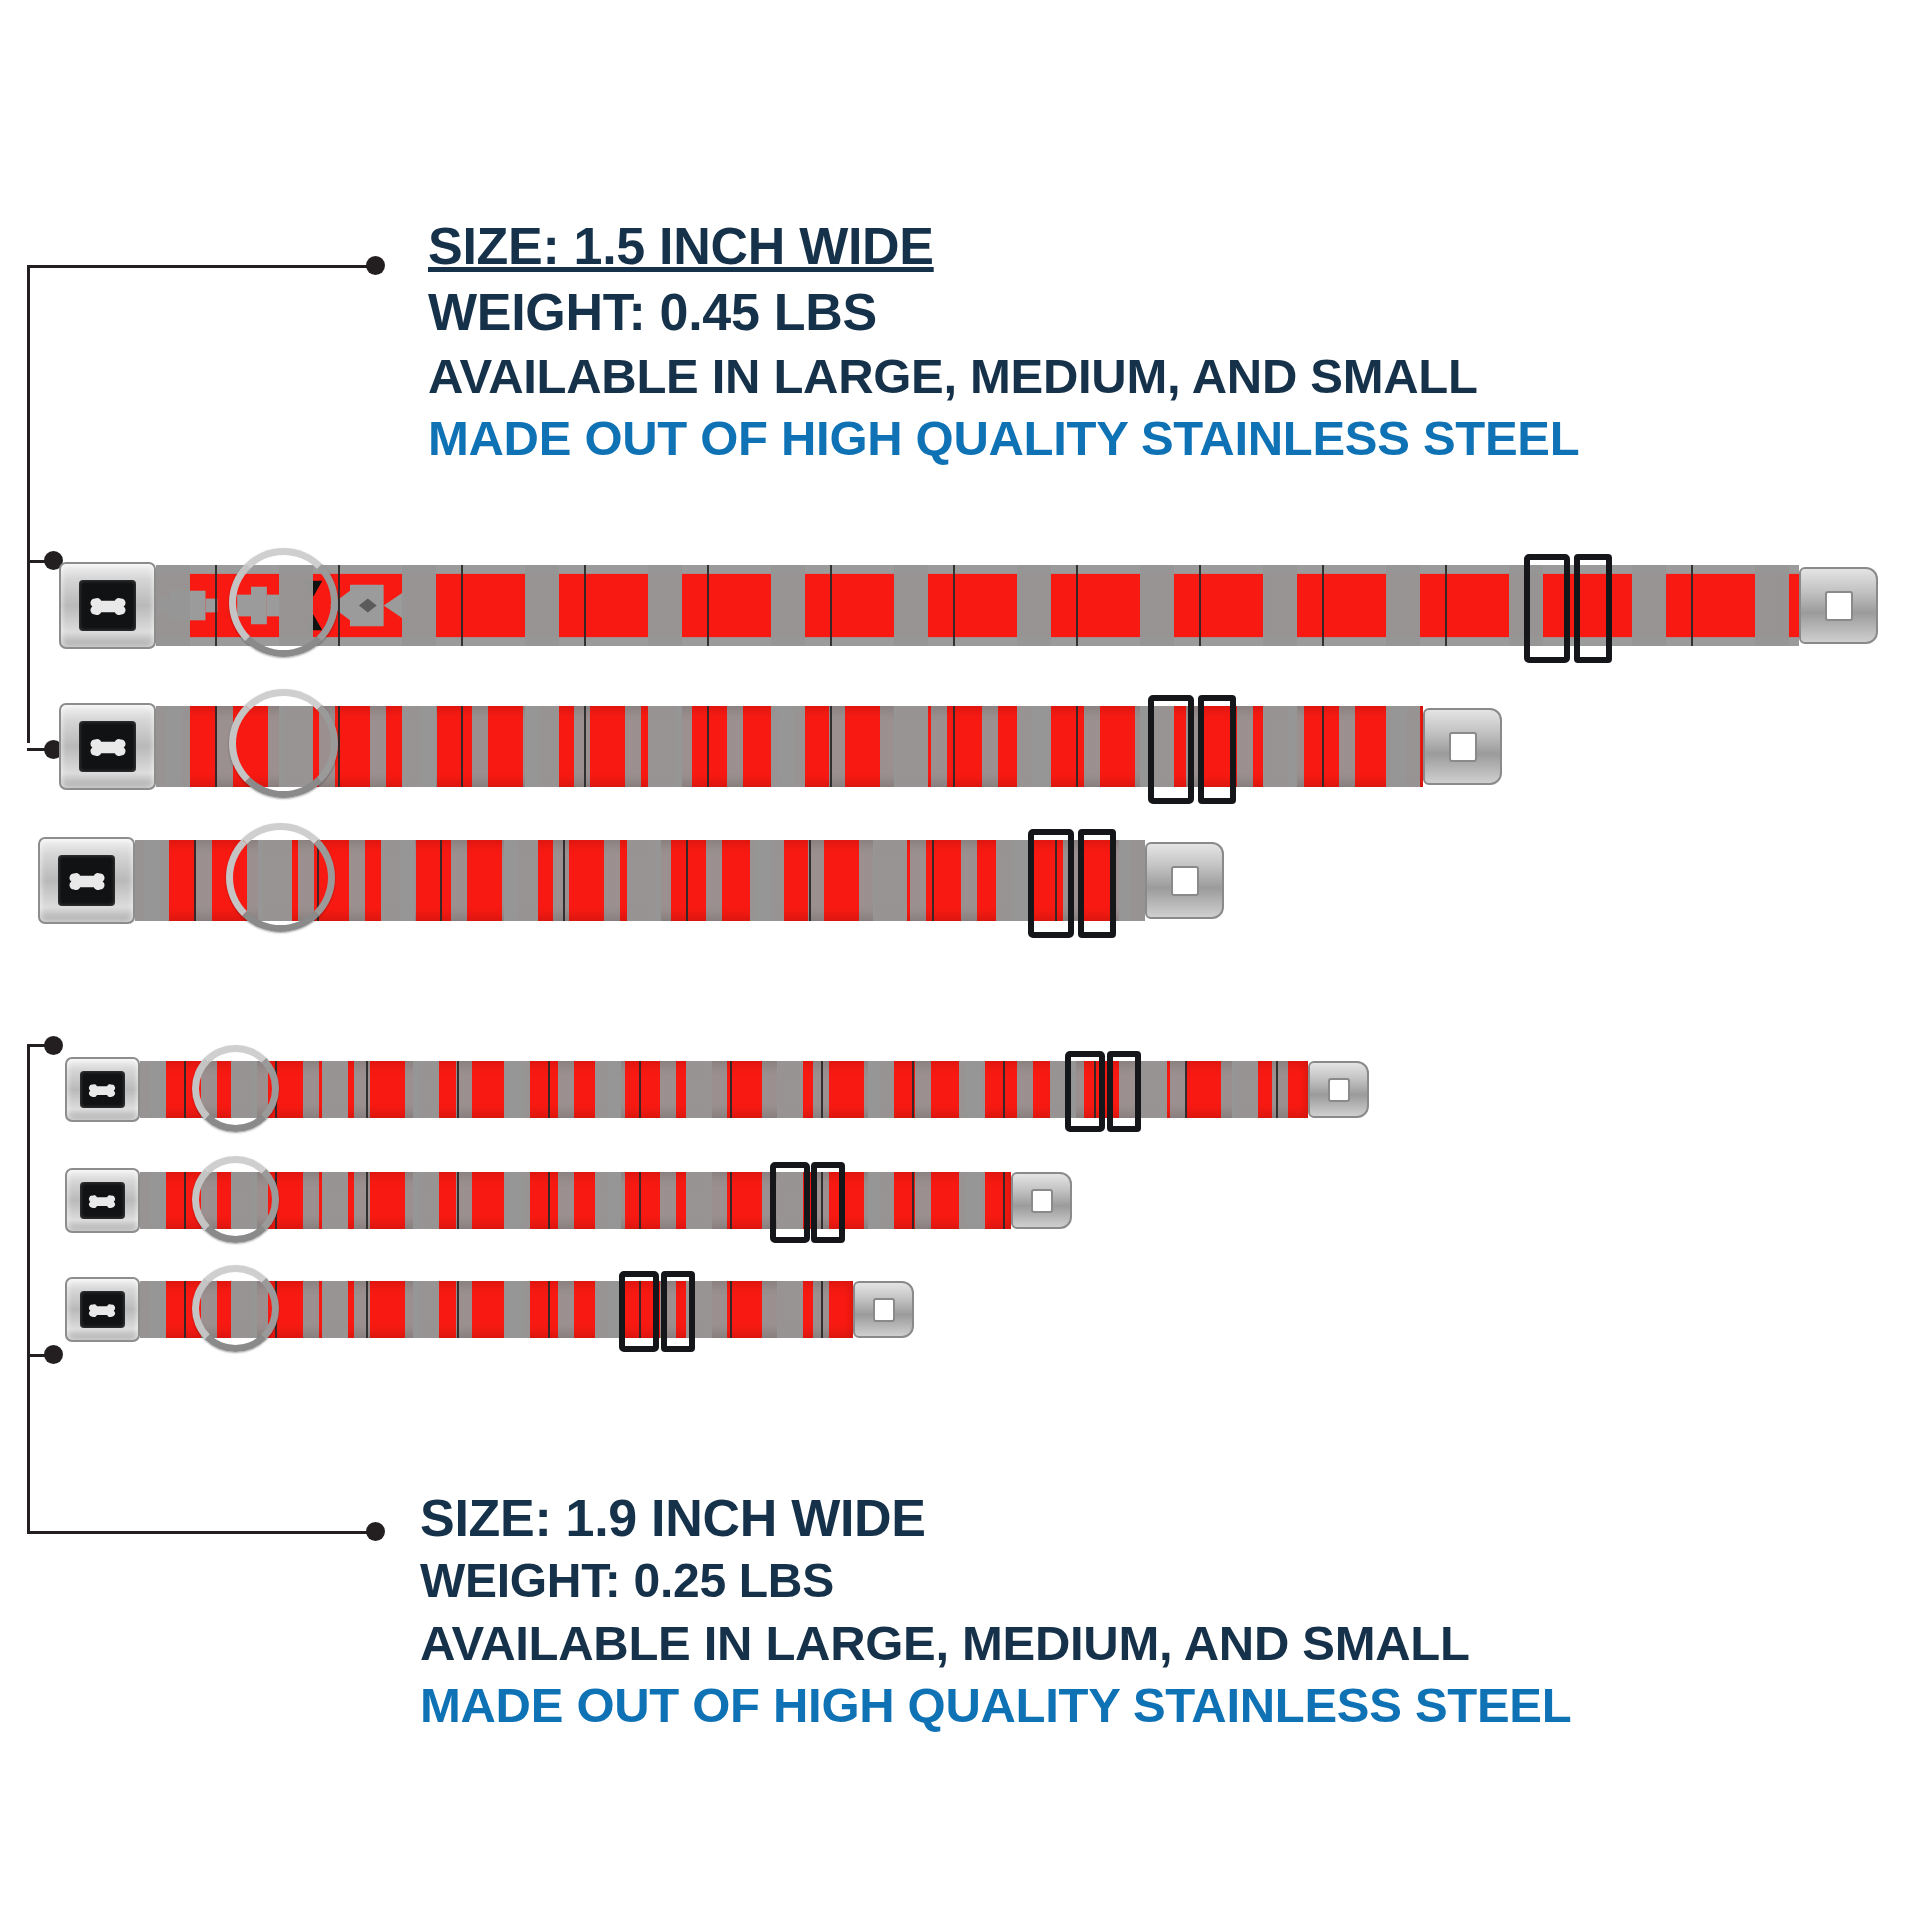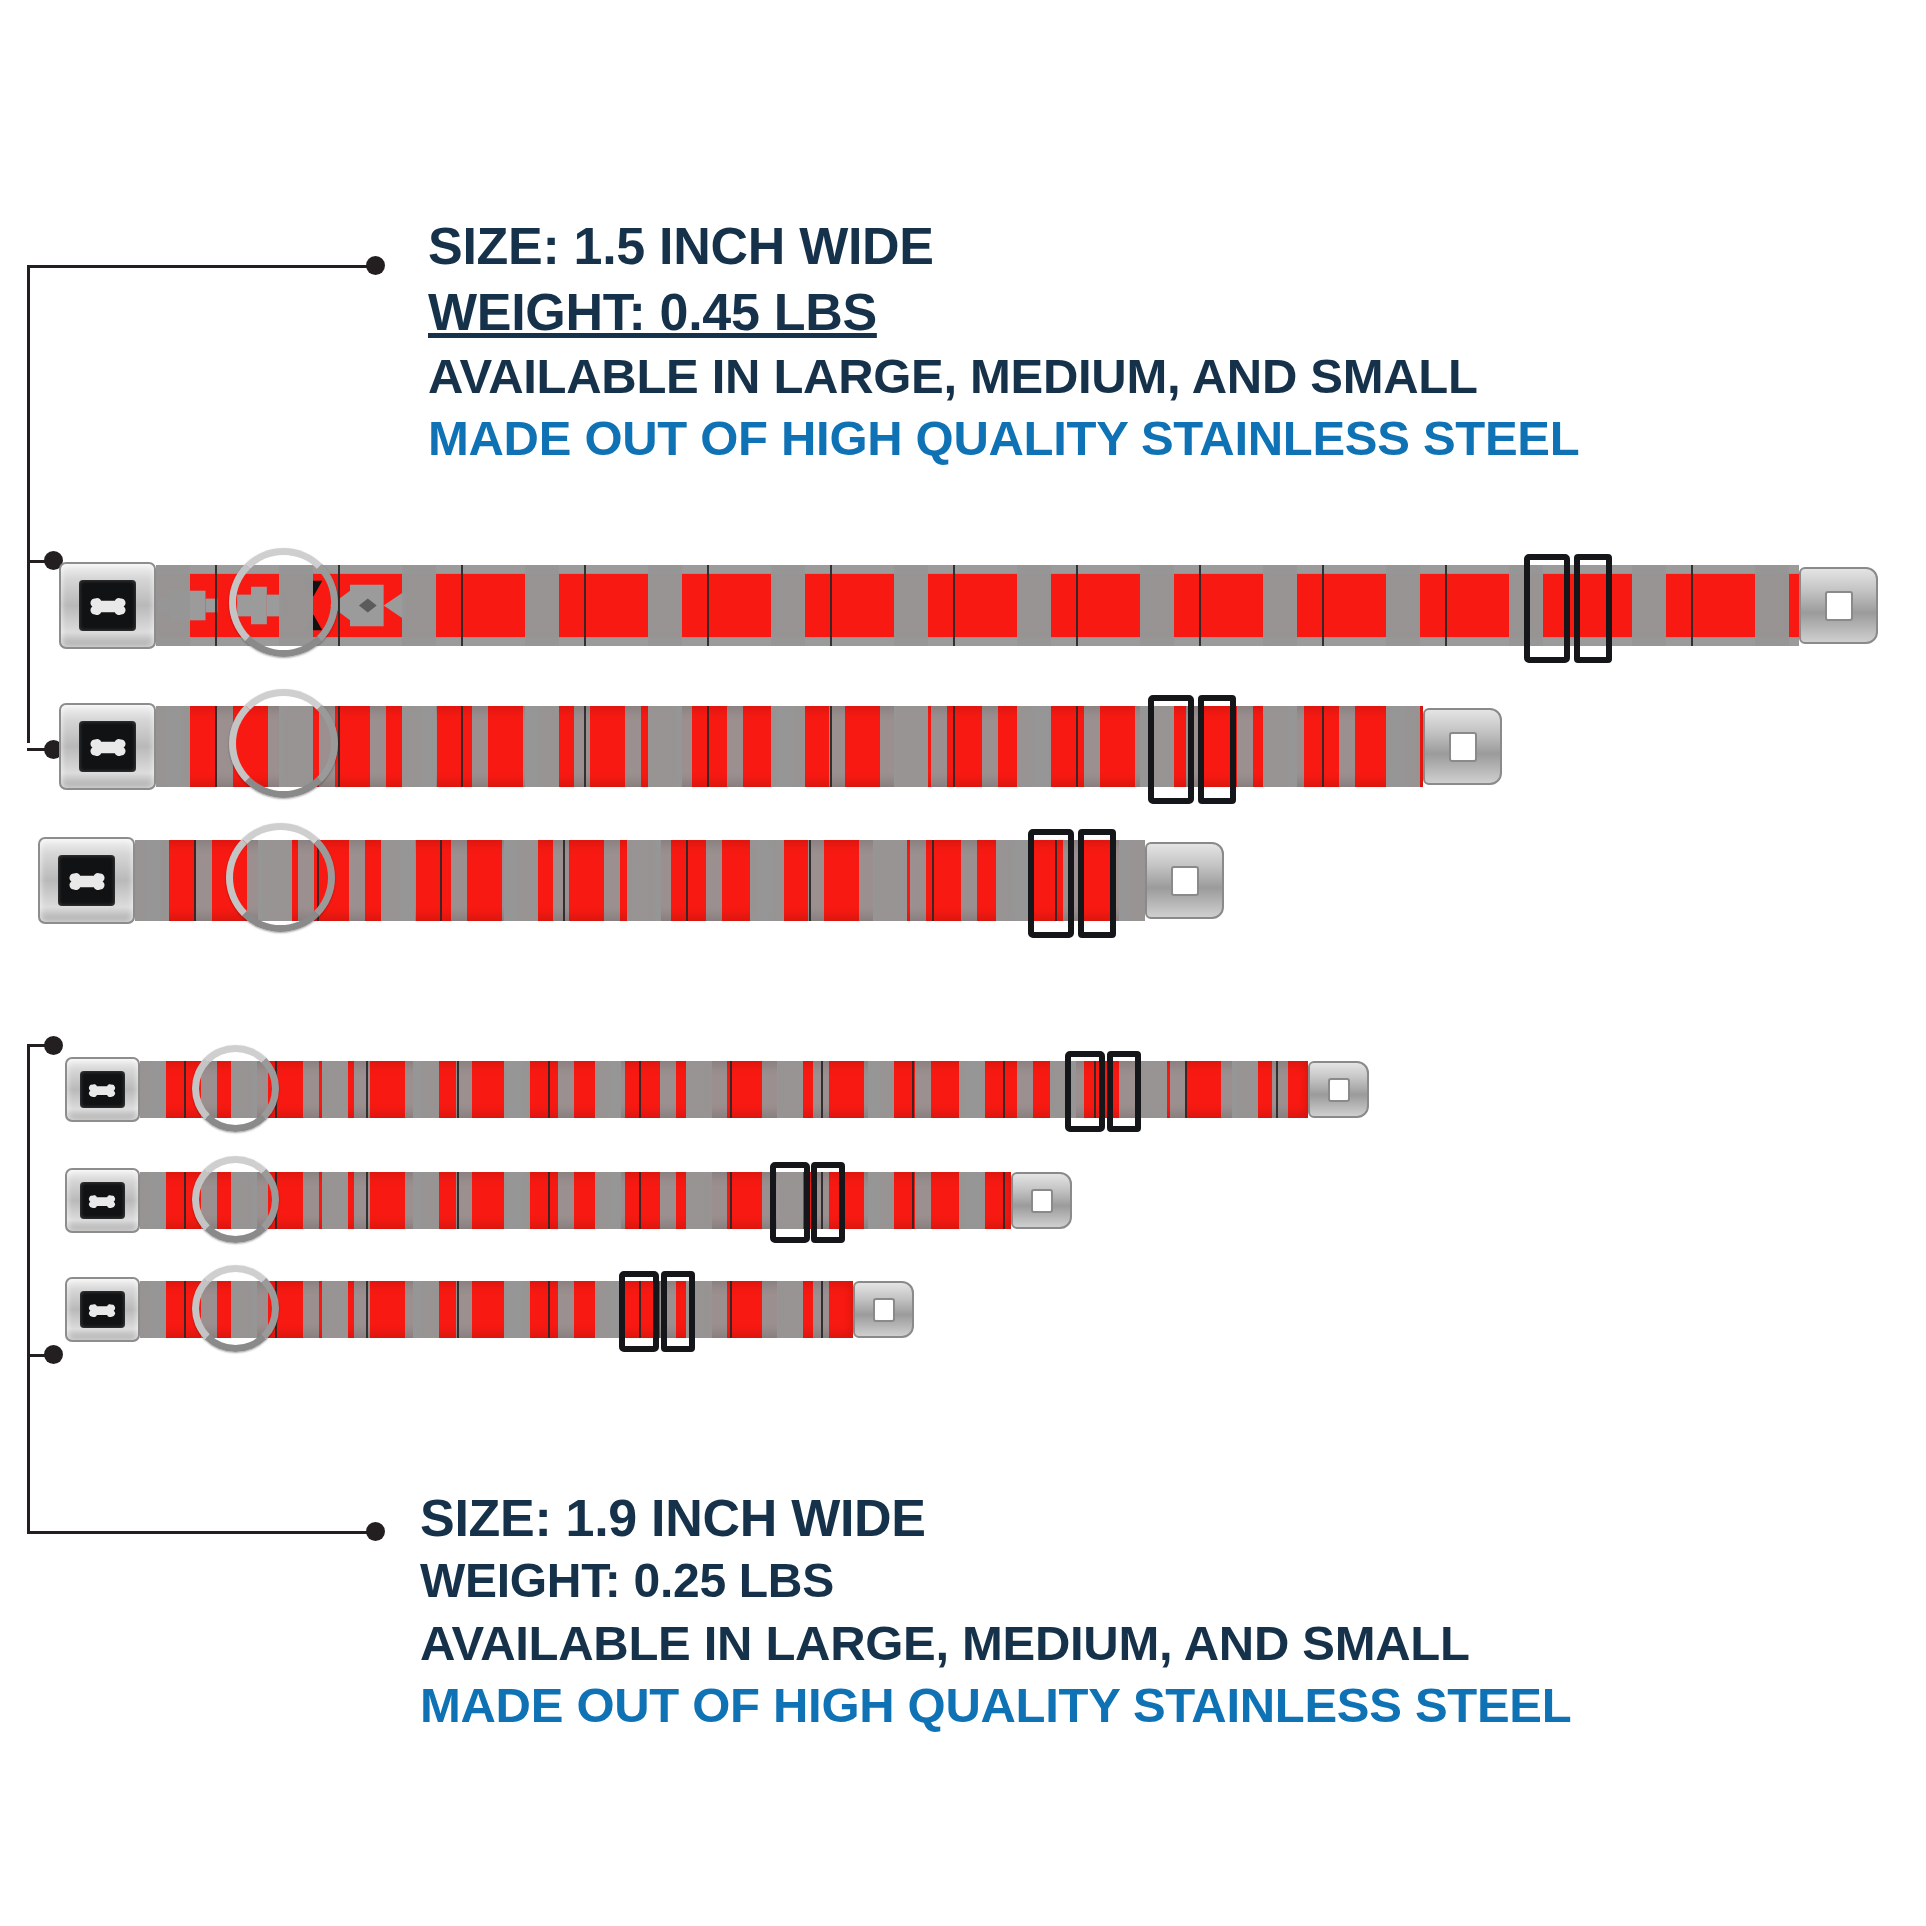--- a/index.html
+++ b/index.html
@@ -23,22 +23,22 @@
     letter-spacing: -0.3px;
   }
   .spec-line {
     white-space: nowrap;
     line-height: 1.27;
   }
   .spec-dark { color: #16314a; }
   .spec-blue { color: #0f72b5; }
 
   .spec-top { left: 428px; top: 213px; }
-  .spec-top .l1 { font-size: 52px; }
-  .spec-top .l2 { font-size: 52px; text-decoration: underline; }
+  .spec-top .l1 { font-size: 52px; text-decoration: underline; }
+  .spec-top .l2 { font-size: 52px; }
   .spec-top .l3 { font-size: 49px; }
   .spec-top .l4 { font-size: 49px; }
 
   .spec-bottom { left: 420px; top: 1485px; }
   .spec-bottom .l1 { font-size: 52px; }
   .spec-bottom .l2 { font-size: 48px; }
   .spec-bottom .l3 { font-size: 49px; }
   .spec-bottom .l4 { font-size: 49px; }
 
   

